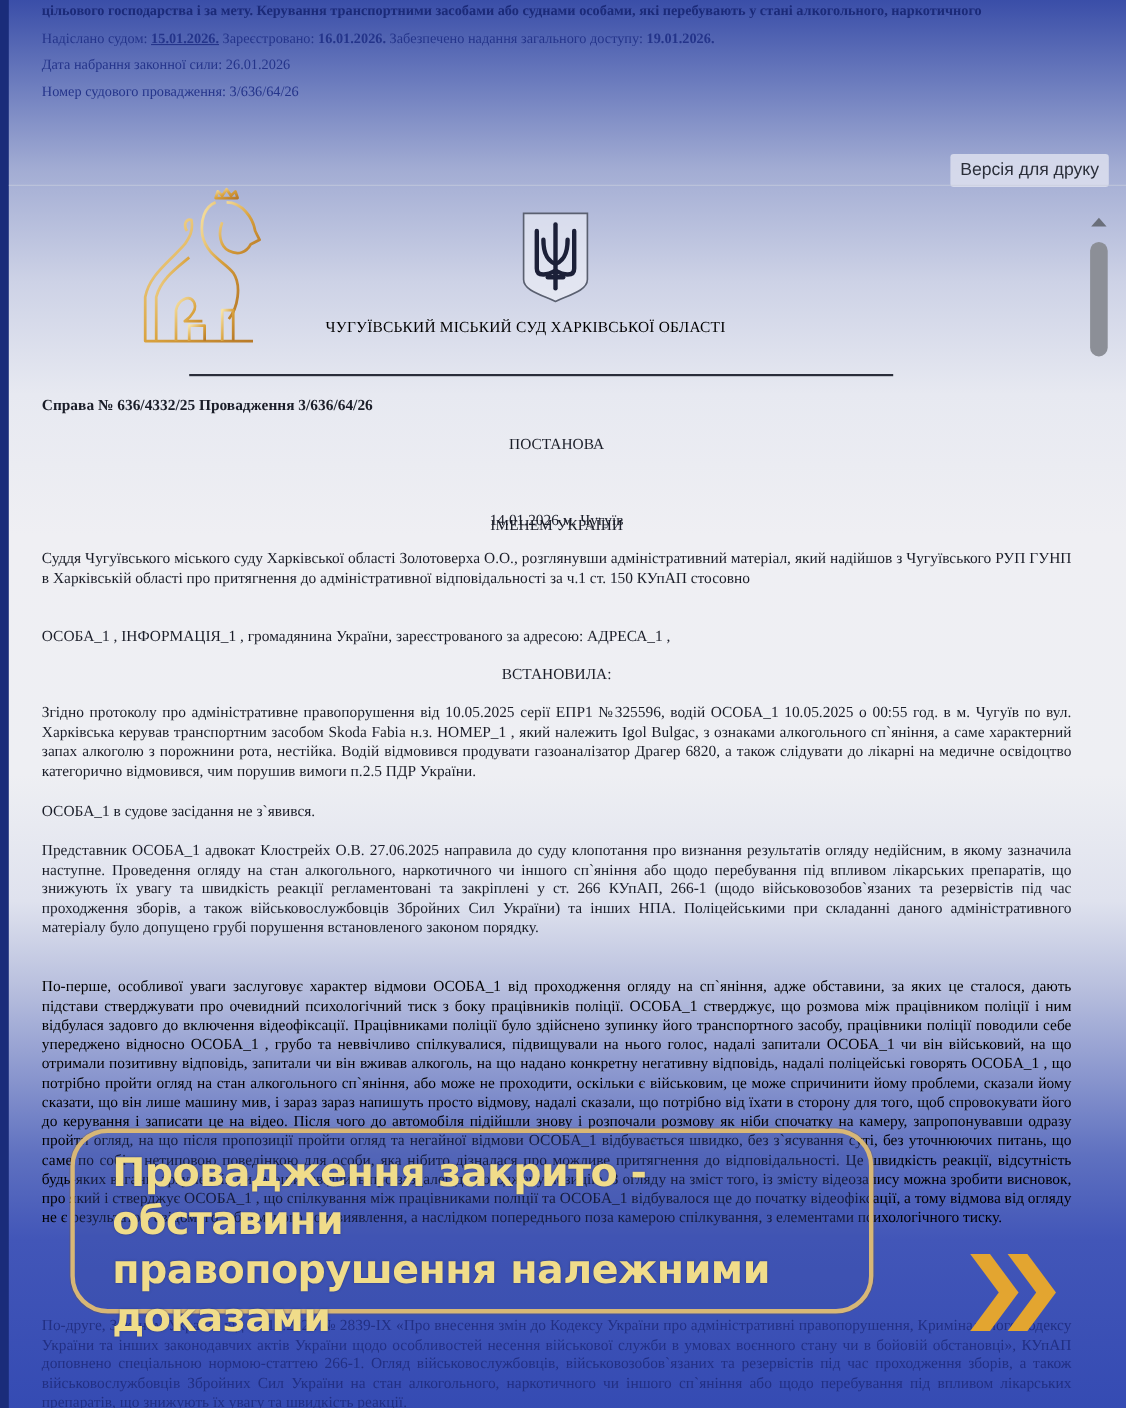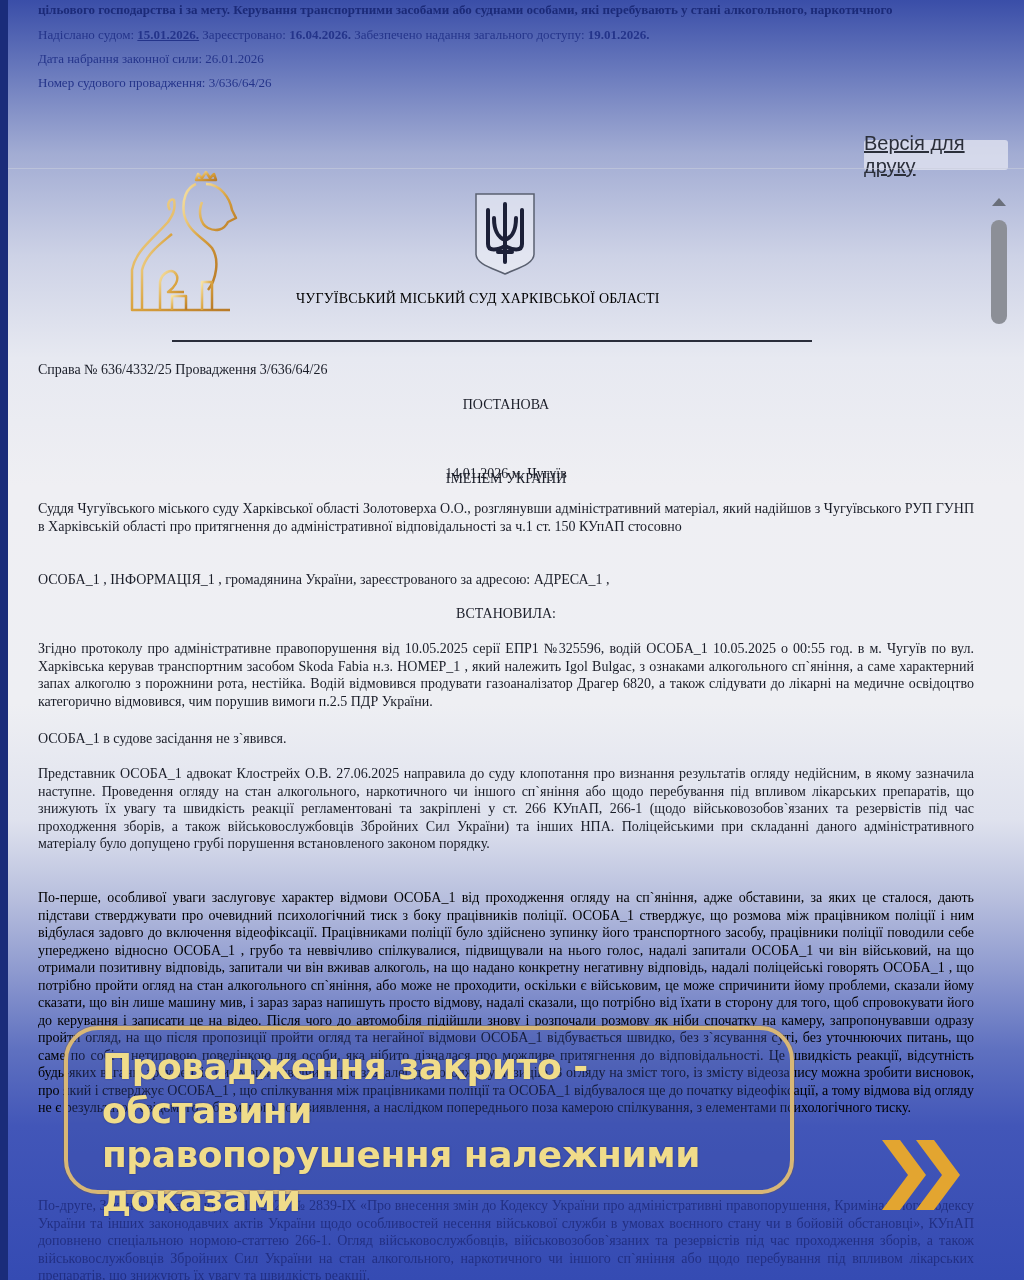--- a/index.html
+++ b/index.html
@@ -22,43 +22,43 @@
   }
   
   .top-meta { position: absolute; left: 38px; top: 0; width: 965px; color: #1b2a78; font-size: 13px; line-height: 15px; }
   .top-meta .line { white-space: nowrap; overflow: hidden; }
   .top-meta .meta-row { margin-top: 7px; font-size: 13px; color: #24348a; }
   .top-meta .bold { font-weight: bold; }
 
   .print-btn {
     position: absolute; left: 864px; top: 140px; width: 144px; height: 30px;
     background: rgba(225,228,240,0.8); border-radius: 3px;
-    font-family: "Liberation Sans", sans-serif; font-size: 20px; color: #2b2f3a;
-    display: flex; align-items: center; justify-content: center; text-decoration: underline;
+    font-family: "Liberation Sans", sans-serif; font-size: 16px; color: #2b2f3a;
+    display: flex; align-items: center; justify-content: center;
   }
   .doc-frame {
     position: absolute; left: 8px; top: 168px; width: 1016px; height: 1112px;
     border-top: 1px solid rgba(200,205,220,0.6);
   }
   
   .scrollbar { position: absolute; left: 986px; top: 190px; width: 26px; height: 1090px; }
   .scroll-up { position: absolute; left: 6px; top: 8px; width: 0; height: 0;
     border-left: 7px solid transparent; border-right: 7px solid transparent; border-bottom: 8px solid #6a6f7a; }
   .scroll-thumb { position: absolute; left: 5px; top: 30px; width: 16px; height: 104px; background: #8c8f97; border-radius: 8px; }
 
   
   .lion-logo { position: absolute; left: 112px; top: 170px; width: 130px; height: 150px; }
   .coat-of-arms { position: absolute; left: 472px; top: 190px; width: 66px; height: 86px; }
   .court-name { position: absolute; left: 296px; top: 291px; font-size: 14px; color: #000000; letter-spacing: 0.2px; }
   .header-rule { position: absolute; left: 172px; top: 340px; width: 640px; height: 2px; background: #2a2d3a; }
 
   .doc { position: absolute; left: 38px; width: 936px; color: #1a1d28; font-size: 14px; line-height: 17.5px; }
   .doc p { text-align: justify; }
   .center { text-align: center !important; }
-  .case-line { top: 361px; }
+  .case-line { top: 361px; font-weight: bold; }
   .title1 { top: 396px; }
   .title2 { top: 430px; margin-top: 40px; }
   .title3 { top: 465px; }
   .para1 { top: 500px; }
   .para2 { top: 571px; }
   .title4 { top: 605px; }
   .para3 { top: 640px; }
   .para4 { top: 730px; }
   .para5 { top: 765px; }
   .para6 { top: 889px; color: #000000; }
@@ -84,21 +84,21 @@
 
 <div class="page"></div>
 <div class="left-bar"></div>
 
 <div class="top-meta">
   <div class="line bold" style="margin-top:2px;">цільового господарства і за мету. Керування транспортними засобами або суднами особами, які перебувають у стані алкогольного, наркотичного</div>
   <div class="meta-row" style="margin-top:10px;">
     <span>Надіслано судом:</span>
     <span style="font-weight:bold;text-decoration:underline;">15.01.2026.</span>
     <span>Зареєстровано:</span>
-    <span style="font-weight:bold;">16.04.2026.</span>
+    <span style="font-weight:bold;">16.01.2026.</span>
     <span>Забезпечено надання загального доступу:</span>
     <span style="font-weight:bold;">19.01.2026.</span>
   </div>
   <div class="meta-row" style="margin-top:9px;">
     <span>Дата набрання законної сили:</span>
     <span>26.01.2026</span>
   </div>
   <div class="meta-row" style="margin-top:9px;">
     <span>Номер судового провадження:</span>
     <span>3/636/64/26</span>

